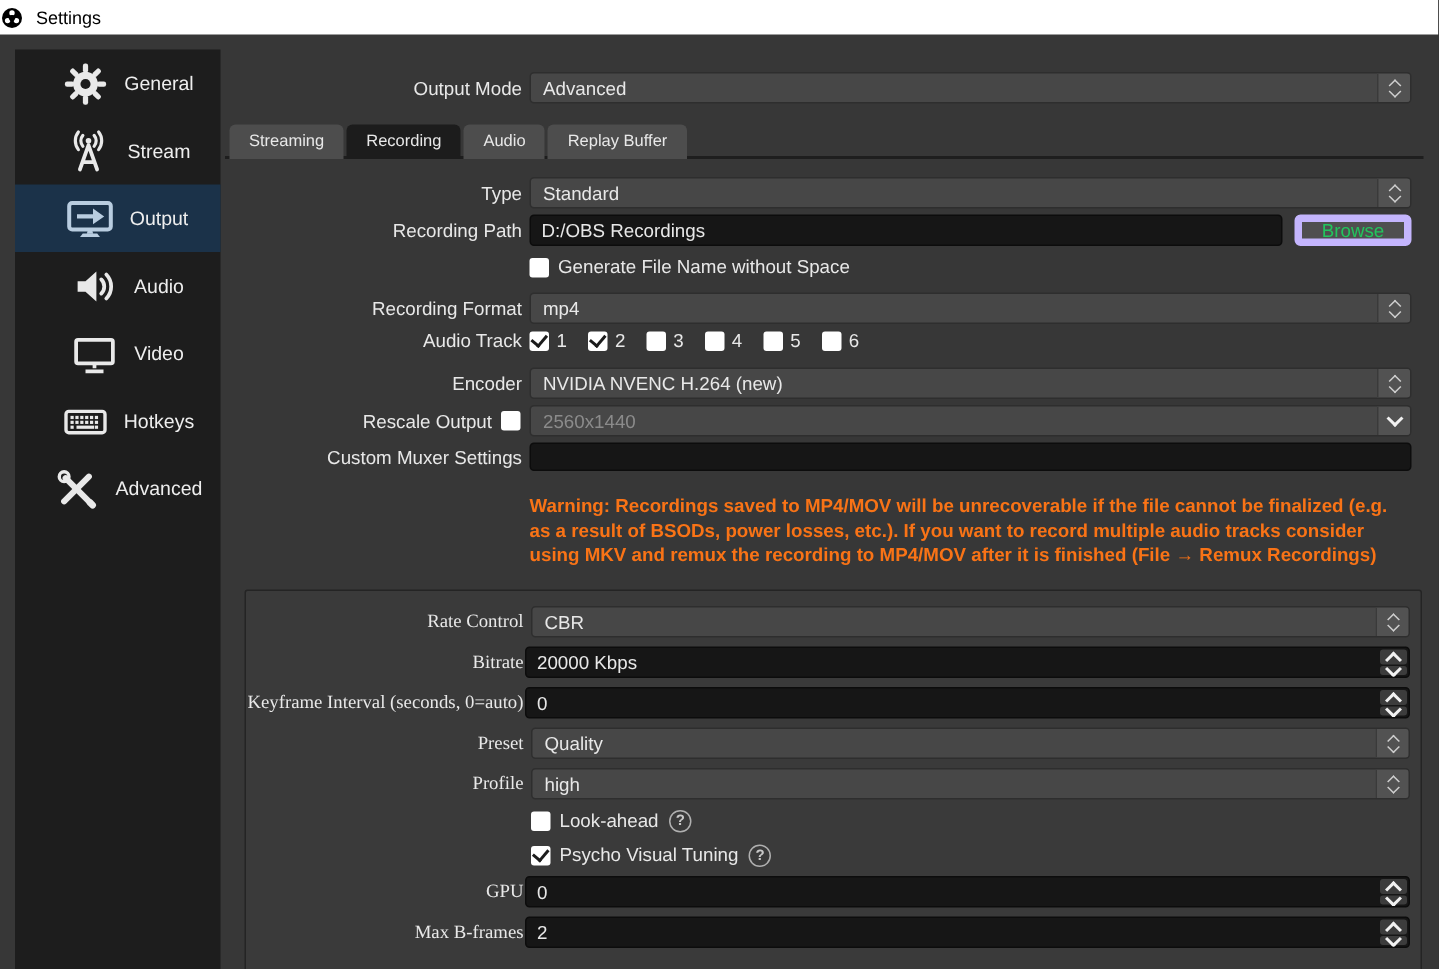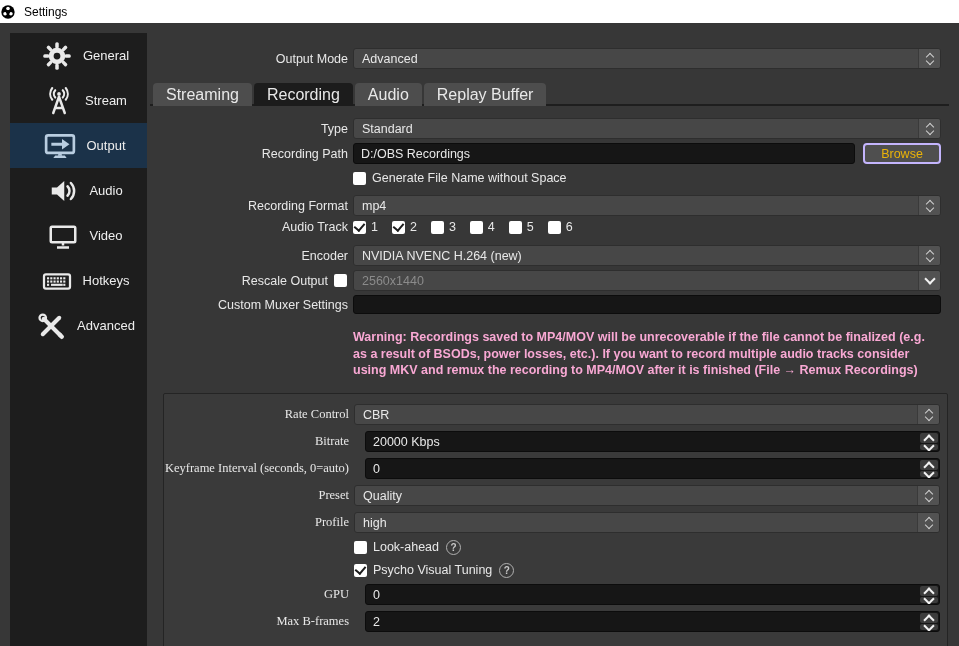--- a/index.html
+++ b/index.html
@@ -34,52 +34,52 @@
   .chev { display:block; width:6px; height:6px; border-left:1.5px solid #cfcfcf; border-top:1.5px solid #cfcfcf; }
   .chev.up { transform:rotate(45deg); margin-bottom:-1px; }
   .chev.down { transform:rotate(225deg); margin-top:-1px; }
   .chev.big { width:8px; height:8px; border-left:2px solid #f2f2f2; border-top:2px solid #f2f2f2; }
 
   
   .tinput { flex:1; margin-left:5px; height:21px; background:#161616; border:1px solid #0c0c0c;
     border-radius:3px; color:#e8e8e8; font-size:12.5px; padding:0 7px; font-family:"Liberation Sans",sans-serif; outline:none; }
 
   
-  .spin { flex:1; margin-left:16px; height:21px; background:#161616; border:1px solid #0c0c0c;
+  .spin { flex:1; margin-left:1px; height:21px; background:#161616; border:1px solid #0c0c0c;
     border-radius:3px; display:flex; align-items:stretch; overflow:hidden; }
   .spin input { flex:1; background:transparent; border:none; color:#e8e8e8; font-size:12.5px;
     padding:0 7px; outline:none; font-family:"Liberation Sans",sans-serif; }
   .spin-btns { width:20px; display:flex; flex-direction:column; padding:1px; gap:1px; }
   .spin-btn { flex:1; background:#3c3c3c; border-radius:2px; display:flex; align-items:center; justify-content:center; }
 
   
   .cb { width:13px; height:13px; background:#ffffff; border-radius:2px; position:relative; flex:none; }
   .cb.checked::after { content:""; position:absolute; left:3px; top:0.5px; width:5px; height:8px;
     border-right:2px solid #1c1c1c; border-bottom:2px solid #1c1c1c; transform:rotate(40deg); }
   .cb-label { margin-left:6px; font-size:12.5px; color:#e8e8e8; }
 
   
   .help { width:15px; height:15px; border:1.5px solid #b0b0b0; border-radius:50%; color:#c8c8c8;
     font-size:10px; font-weight:bold; display:inline-flex; align-items:center; justify-content:center;
     margin-left:7px; flex:none; }
 
   
   .tabline { position:absolute; left:150px; right:10px; top:104px; height:2px; background:#1e1e1e; }
   .tabs { position:absolute; left:153px; top:83px; height:23px; display:flex; gap:2px; z-index:2; }
-  .tab { height:23px; line-height:23px; padding:0 13px; font-size:16px; color:#e8e8e8;
+  .tab { height:23px; line-height:23px; padding:0 13px; font-size:11px; color:#e8e8e8;
     background:#4d4d4d; border-radius:4px 4px 0 0; }
   .tab.active { background:#1c1c1c; }
 
   
-  .btn { height:21px; width:78px; margin-left:8px; background:#4f4f4f; border:2px solid #c4b5fd;
-    border-radius:4px; color:#eab308; font-size:12.5px; display:flex; align-items:center; justify-content:center; flex:none; }
+  .btn { height:21px; width:78px; margin-left:8px; background:#4f4f4f; border:5px solid #c4b5fd;
+    border-radius:4px; color:#22c55e; font-size:12.5px; display:flex; align-items:center; justify-content:center; flex:none; }
 
   
   .warning { position:absolute; left:353px; top:329px; width:578px; font-size:12.5px; font-weight:bold;
-    color:#f9a8d4; line-height:16.5px; }
+    color:#f97316; line-height:16.5px; }
 
   
   .grp { position:absolute; left:163px; right:11px; top:393px; bottom:-12px;
     border:1px solid #242424; border-radius:2px; background:#3a3a3a; }
   .grp .row { left:0; right:7px; }
   .grp .lbl { width:185px;font-family:Liberation Serif, serif; }
 
   .audio-tracks { display:flex; align-items:center; margin-left:5px; gap:14px; }
   .track { display:flex; align-items:center; }
   .track .cb-label { margin-left:5px; }

